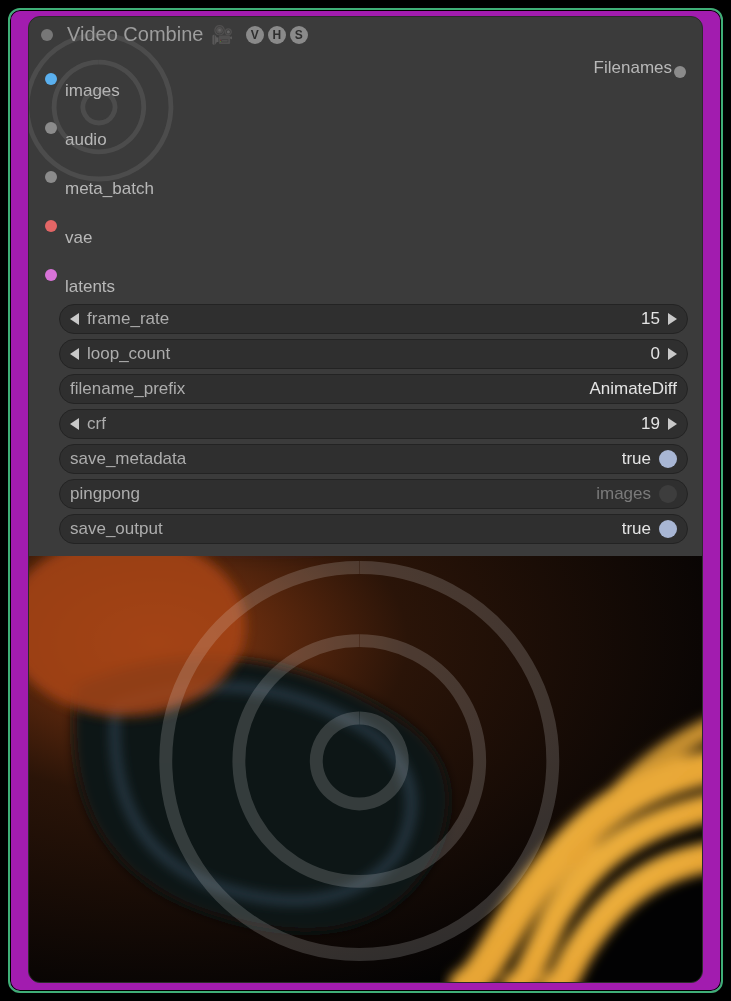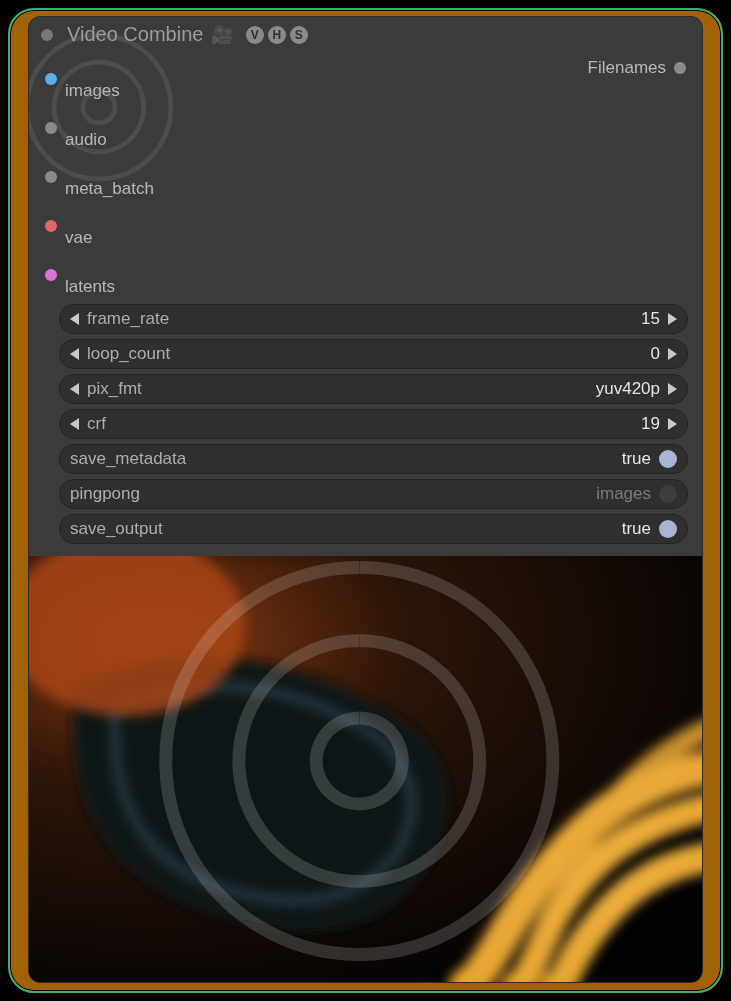--- a/index.html
+++ b/index.html
@@ -1,19 +1,19 @@
 <!DOCTYPE html>
 <html><head>
 <meta charset="utf-8">
 <style>
   * { box-sizing: border-box; margin: 0; padding: 0; }
   html, body { width: 731px; height: 1001px; background: #000; font-family: Arial, Helvetica, sans-serif; color: #b8b8b8; font-size: 17px; }
   .frame {
-    position: absolute; inset: 8px; border: 2px solid #3fae76; border-radius: 26px;
-    background: #a16207; overflow: hidden; box-shadow: inset 0 0 0 1px #000;
+    position: absolute; inset: 8px; border: 2px solid #3fae76; border-radius: 12px;
+    background: #a21caf; overflow: hidden; box-shadow: inset 0 0 0 1px #000;
   }
   .node {
     position: absolute; top: 6px; left: 18px; right: 18px; bottom: 8px;
     background: #3b3b3b; border: 1px solid #2b2b2b; border-radius: 12px;
     overflow: hidden;
   }
   .title-bar { display: flex; align-items: center; gap: 8px; padding: 6px 10px 6px 12px; }
   .title-dot { width: 12px; height: 12px; border-radius: 50%; background: #777; }
   .title-text { color: #9d9d9d; font-size: 20px; padding-left: 6px; }
   .title-icons { display: inline-flex; gap: 4px; margin-left: 4px; align-items: center; }
@@ -23,21 +23,21 @@
   .inputs { display: flex; flex-direction: column; gap: 3px; padding-left: 0; }
   .input-item { display: flex; align-items: center; gap: 8px; padding: 1px 0; }
   .socket { width: 12px; height: 12px; border-radius: 50%; margin-left: 16px; }
   .socket-images { background: #5ab0ef; }
   .socket-audio { background: #8b8b8b; }
   .socket-meta { background: #8b8b8b; }
   .socket-vae { background: #e36666; }
   .socket-latents { background: #d873d8; }
   .socket-out { background: #8b8b8b; }
   .input-label { color: #b8b8b8; margin-top: 24px; }
-  .outputs { display: flex; align-items: center; gap: 6px; padding-right: 6px; padding-top: 2px; }
+  .outputs { display: flex; align-items: flex-end; padding-right: 6px; padding-top: 2px; }
   .output-label { color: #b8b8b8; }
 
   .widgets { padding: 6px 14px 0 30px; display: flex; flex-direction: column; gap: 5px; }
   .widget {
     background: #2f2f2f; border: 1px solid #232323; border-radius: 16px;
     height: 30px; display: flex; align-items: center; padding: 0 10px;
     justify-content: space-between;
     gap: 12px;
   }
   .widget .left { display: flex; align-items: center; gap: 8px; }
@@ -125,32 +125,30 @@
         <div class="left">
           <span class="arrow arrow-left"></span>
           <span class="w-label">loop_count</span>
         </div>
         <div class="right">
           <span class="w-value">0</span>
           <span class="arrow arrow-right"></span>
         </div>
       </div>
 
-
-
-      <div class="widget">
-        <div class="left">
-          <span class="arrow arrow-left"></span>
-          <span class="w-label">pix_fmt</span>
-        </div>
-        <div class="right">
-          <span class="w-value">yuv420p</span>
-          <span class="arrow arrow-right"></span>
-        </div>
-      </div>
+      <div class="widget">
+        <div class="left">
+          <span class="w-label">filename_prefix</span>
+        </div>
+        <div class="right">
+          <span class="w-value">AnimateDiff</span>
+        </div>
+      </div>
+
+
 
       <div class="widget">
         <div class="left">
           <span class="arrow arrow-left"></span>
           <span class="w-label">crf</span>
         </div>
         <div class="right">
           <span class="w-value">19</span>
           <span class="arrow arrow-right"></span>
         </div>

